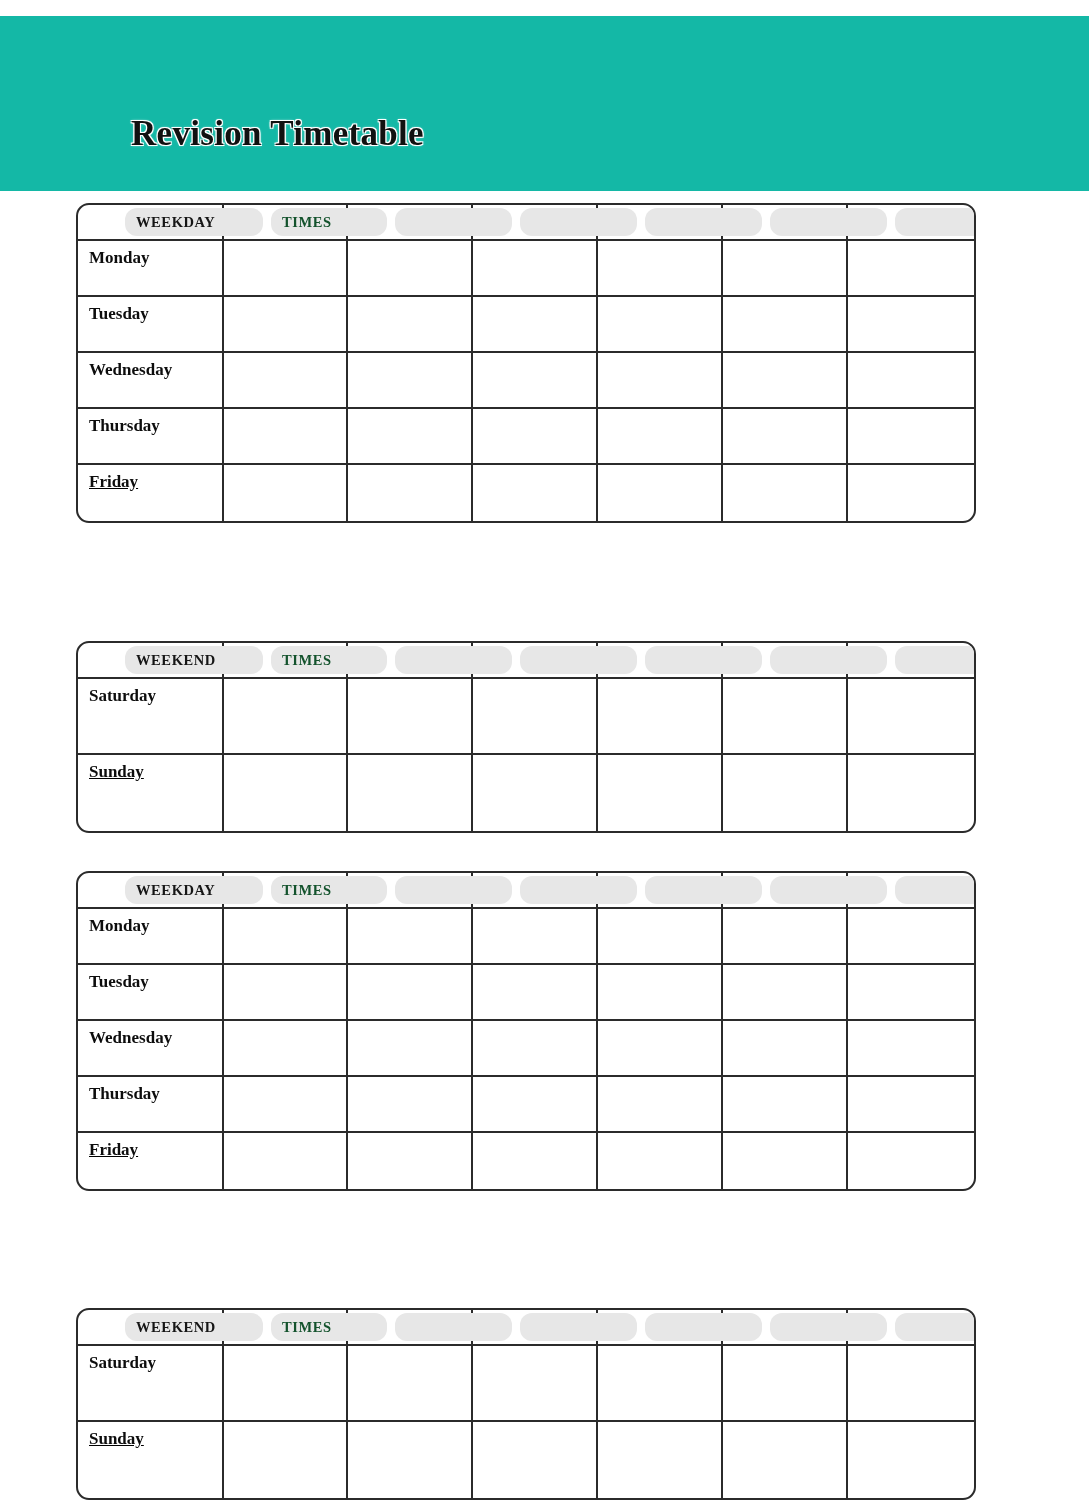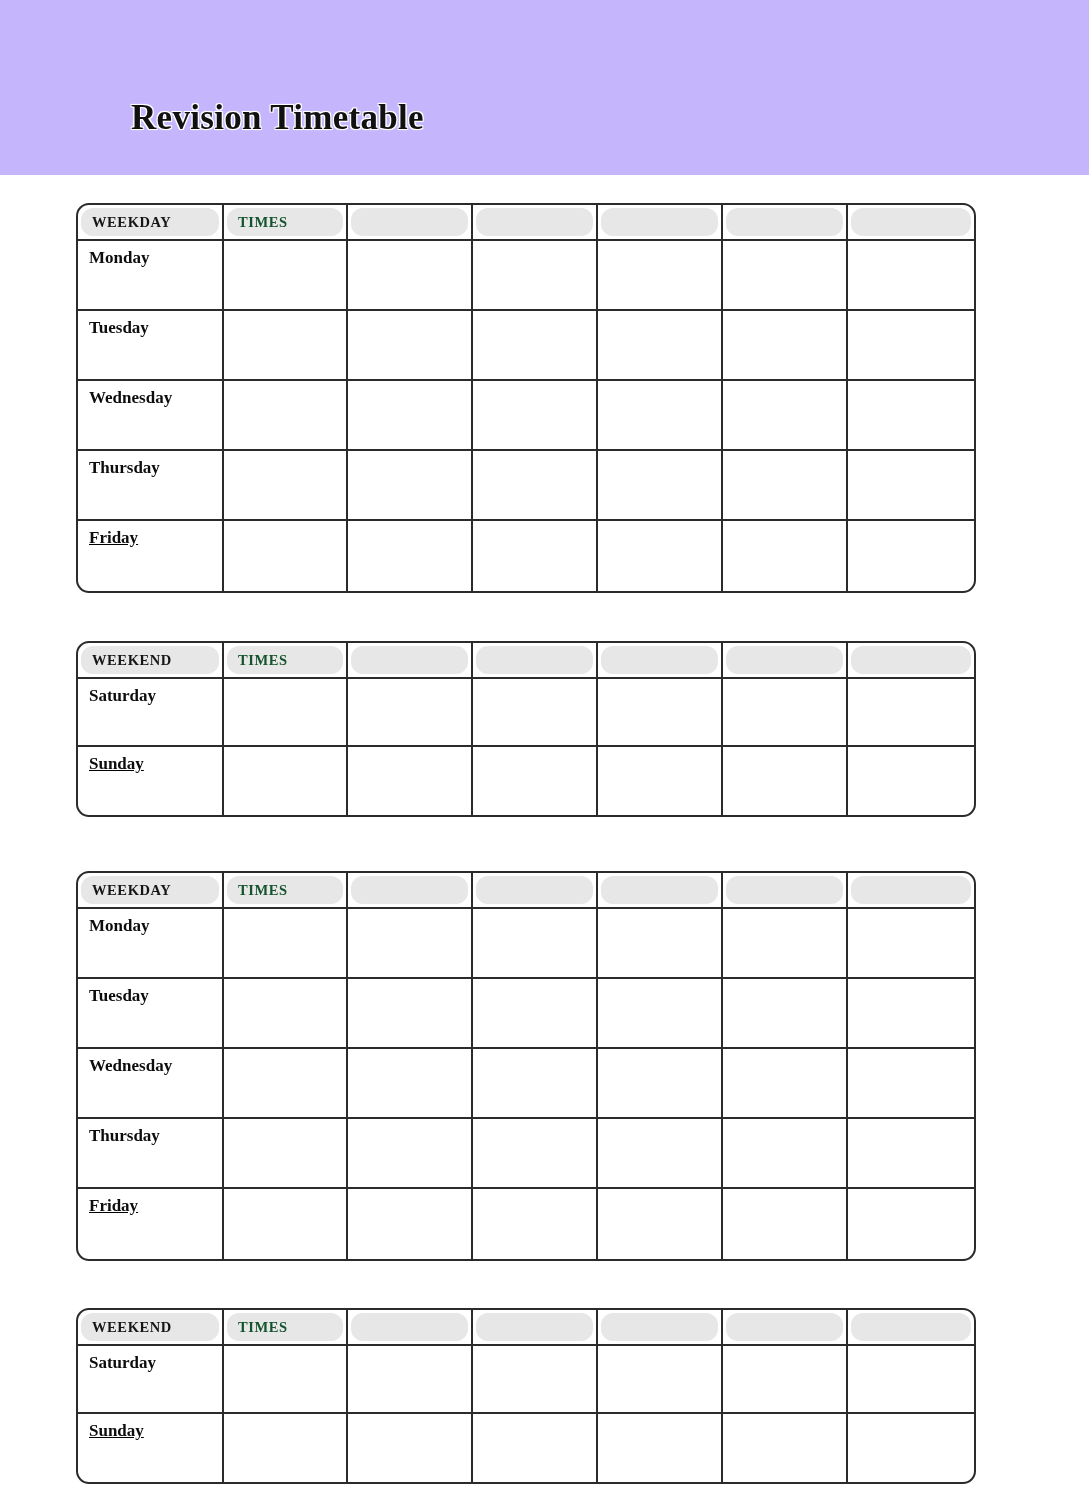--- a/index.html
+++ b/index.html
@@ -10,24 +10,24 @@
     height: 1500px;
     background: #ffffff;
     font-family: "Liberation Serif", "DejaVu Serif", serif;
     overflow: hidden;
   }
 
   
   .page-header {
     position: absolute;
     left: 0;
-    top: 0;
+    top: 16px;
     width: 1089px;
     height: 175px;
-    background: #c4b5fd;
+    background: #14b8a6;
   }
   .page-title {
     position: absolute;
     left: 131px;
     top: 98px;
     font-size: 35px;
     font-weight: bold;
     color: #111111;
     letter-spacing: 0.3px;
     white-space: nowrap;
@@ -87,45 +87,46 @@
     padding: 3px 3px 3px 3px;
   }
   .tt-head .hd-chip {
     width: 100%;
     height: 100%;
     background: #e7e7e7;
     border-radius: 12px;
     display: flex;
     align-items: center;
     padding-left: 11px;
+    margin-left: 44px;
   }
   .hd-label {
     font-size: 14.5px;
     font-weight: bold;
     color: #161616;
     letter-spacing: 0.6px;
     white-space: nowrap;
   }
   .hd-label.muted {
     color: #14532d;
   }
 
   
-  .tt-body-row { height: 70px; }
+  .tt-body-row { height: 56px; }
   .tt-body-row .tt-cell { height: 100%; }
   .day-label {
     padding: 7px 0 0 11px;
     font-size: 17px;
     font-weight: bold;
     color: #0d0d0d;
     white-space: nowrap;
   }
 
   
-  .tt-body-row.wk { height: 68px; }
+  .tt-body-row.wk { height: 76px; }
 </style>
 </head>
 <body>
 
 <div class="page-header">
   <div class="page-title">Revision Timetable</div>
 </div>
 
 <div class="sheet" id="sheet">
     <div class="tt-table" style="top: 203px;">

